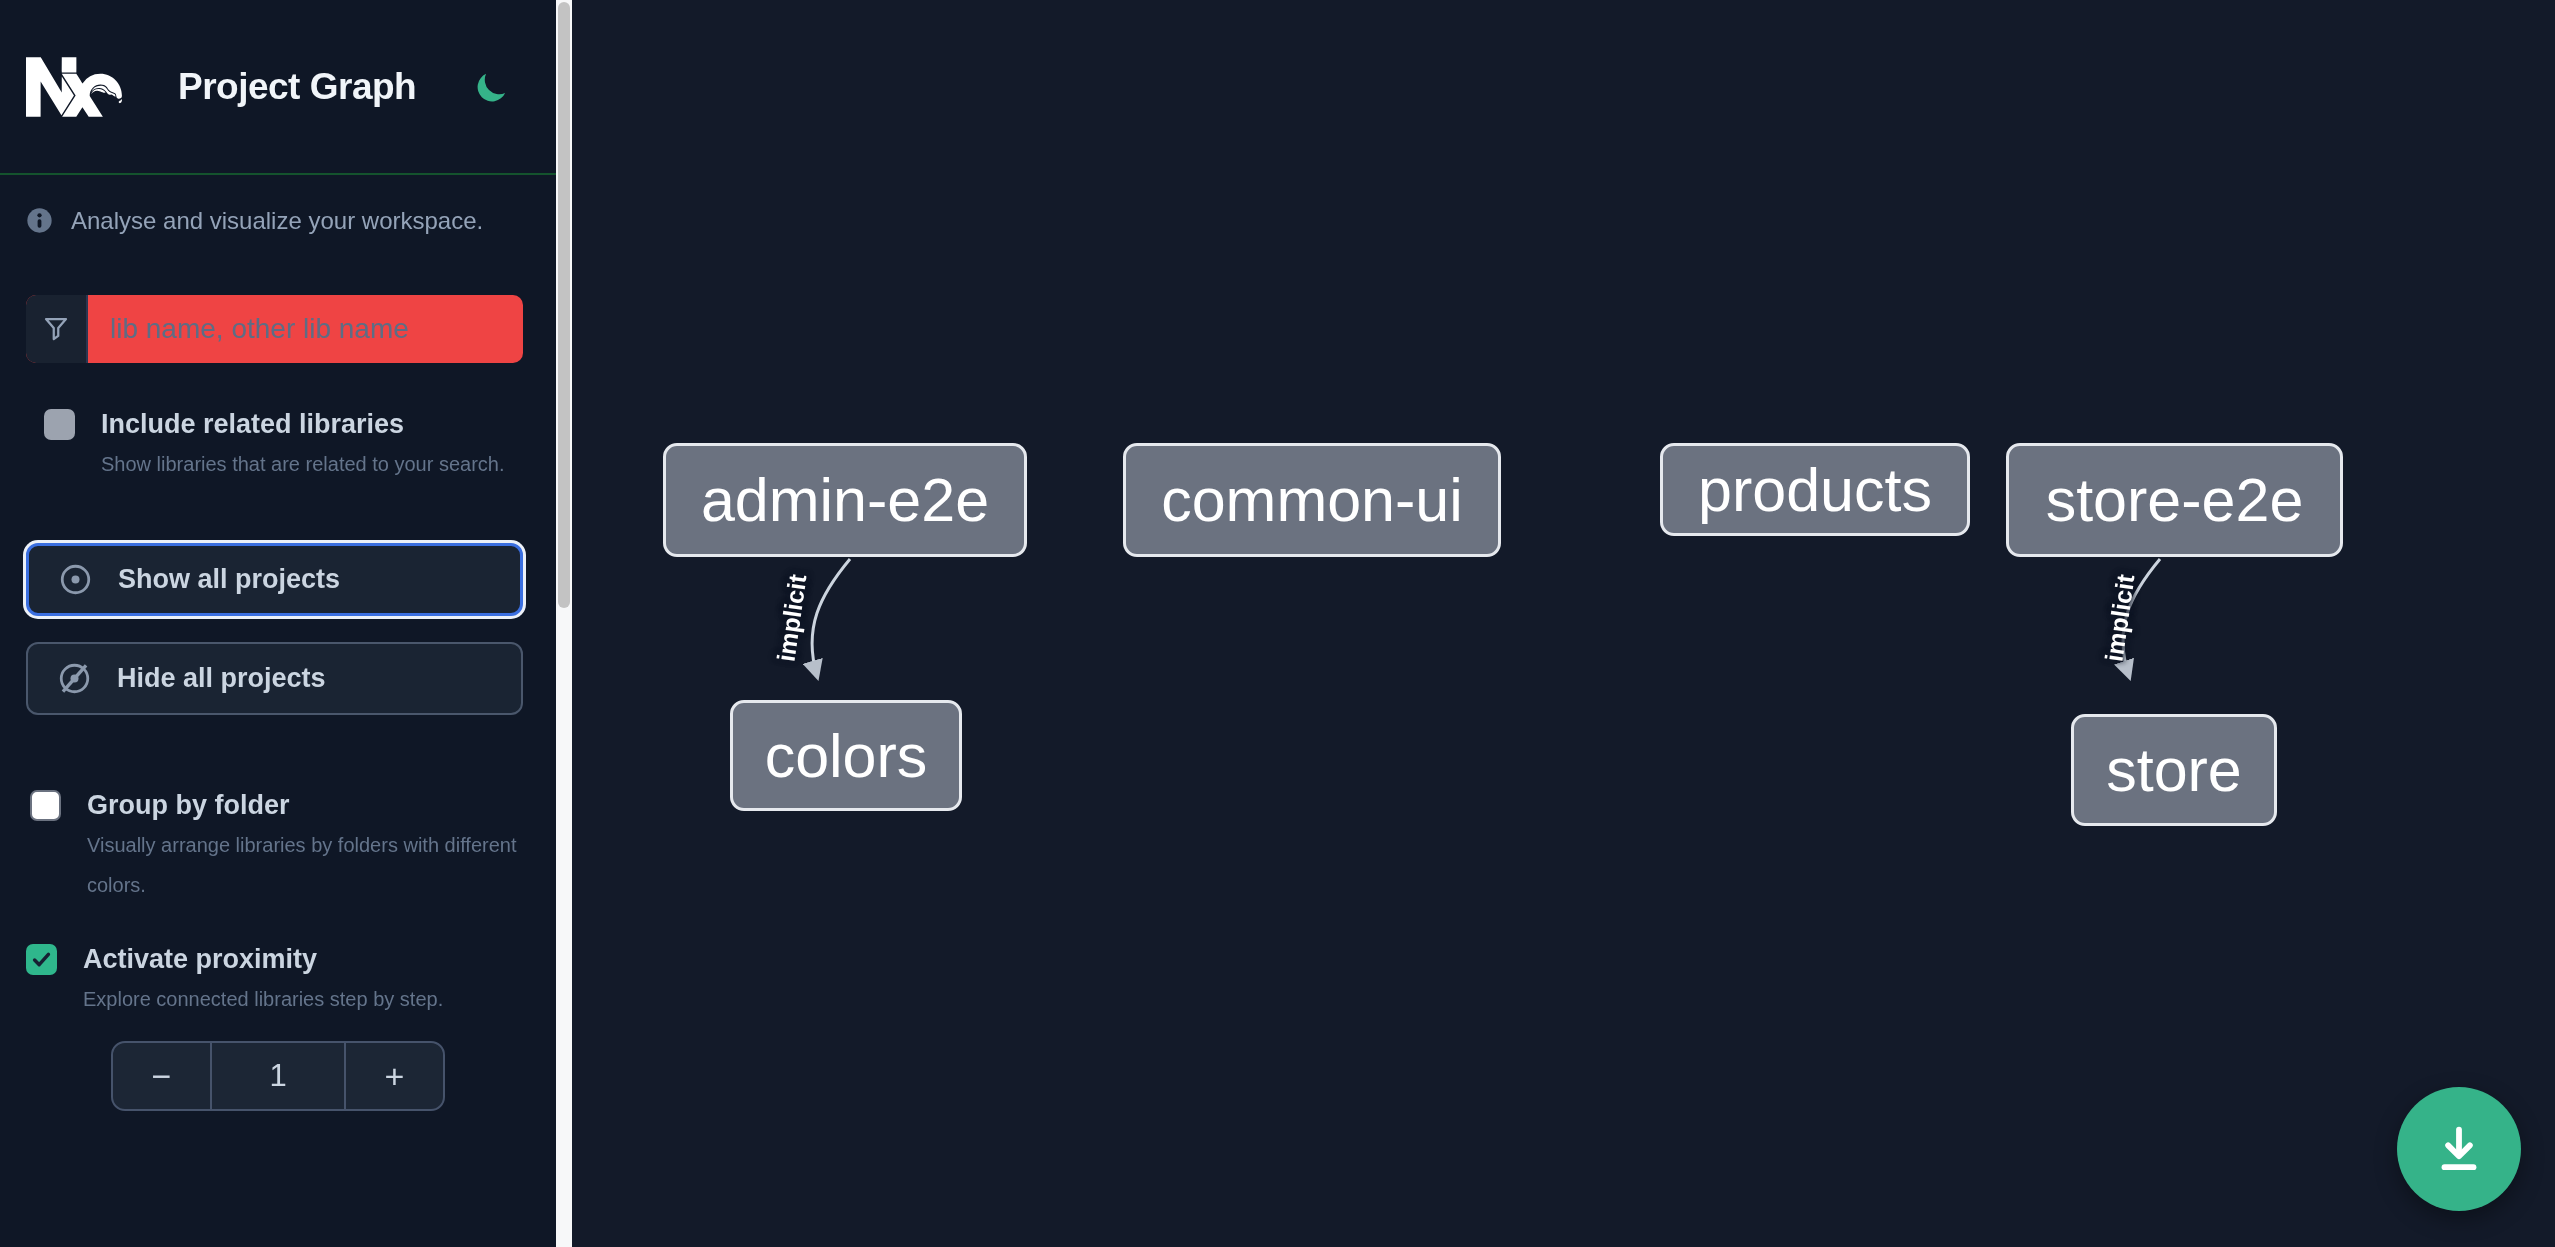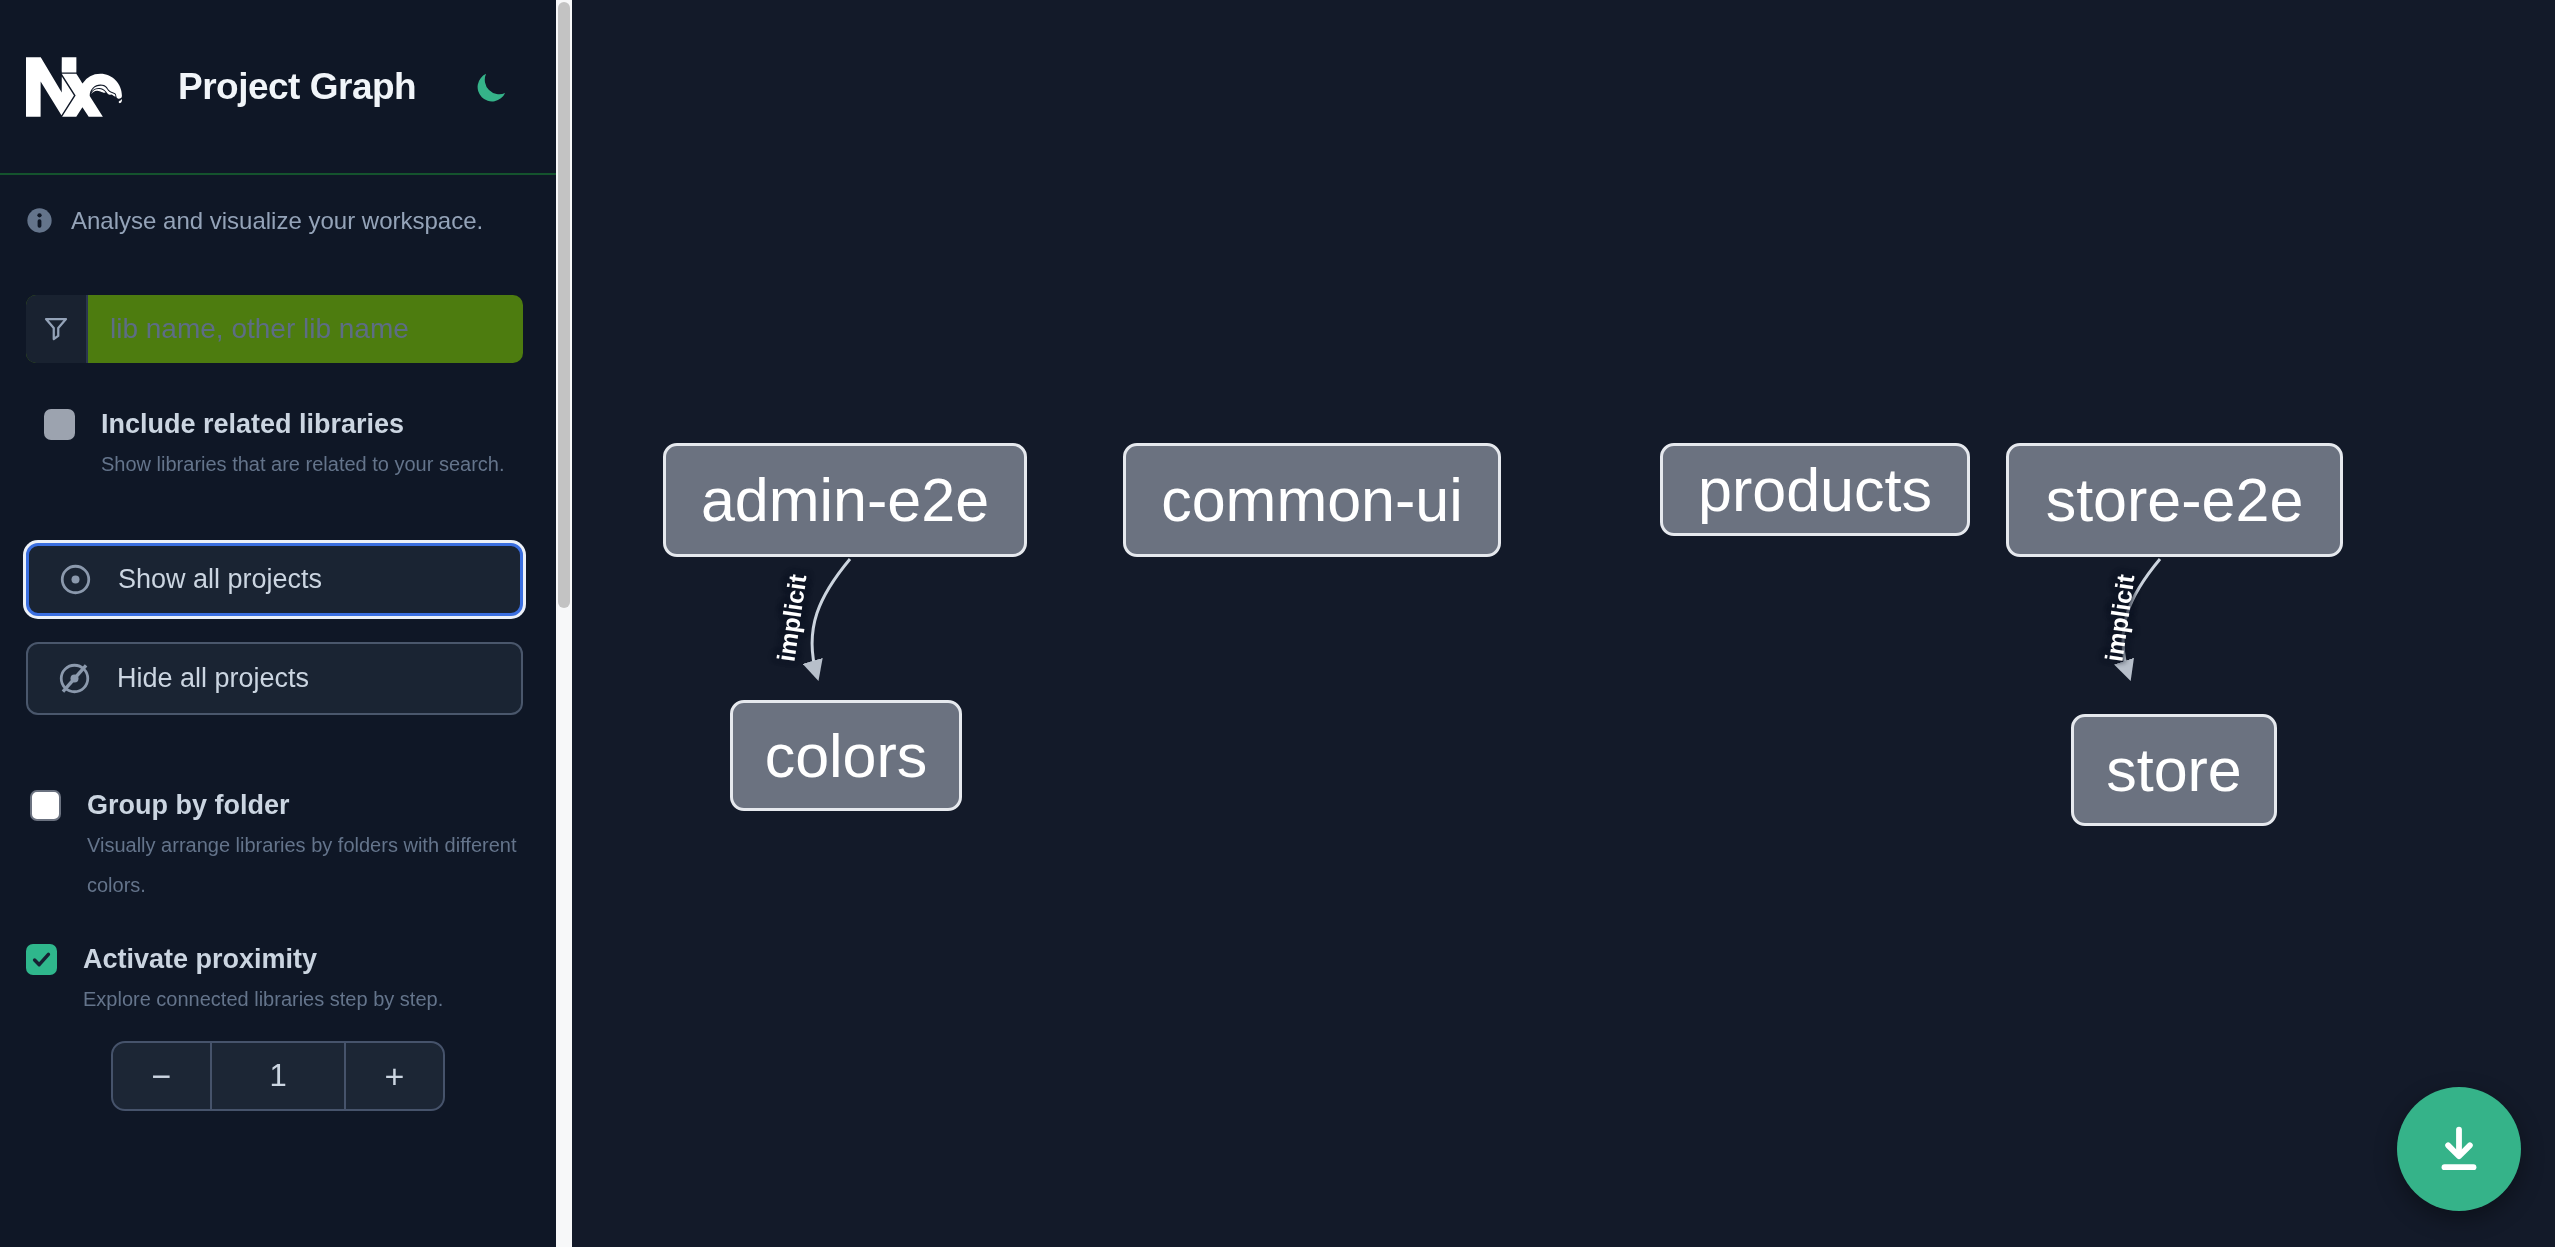--- a/index.html
+++ b/index.html
@@ -15,42 +15,42 @@
     border-bottom:2px solid #14532d; }
   .nx-logo { width:96px; height:96px; flex:none; }
   .sb-title { margin-left:56px; font-size:37px; font-weight:700; color:#f1f5f9; letter-spacing:-0.5px; }
   .theme-btn { margin-left:58px; background:none; border:none; cursor:pointer; line-height:0; }
   .theme-btn svg { width:36px; height:36px; }
 
   .sb-info { display:flex; align-items:flex-start; gap:18px; padding:0 26px; margin-top:32px;
     color:#94a3b8; font-size:24px; font-weight:500; line-height:28px; }
   .info-icon { flex:none; width:27px; height:27px; }
 
-  .search { margin:60px 26px 0; width:497px; height:68px; background:#4d7c0f; border-radius:10px;
+  .search { margin:60px 26px 0; width:497px; height:68px; background:#ef4444; border-radius:10px;
     display:flex; align-items:stretch; overflow:hidden; }
   .search-funnel { width:62px; display:flex; align-items:center; justify-content:center;
     border-right:2px solid #2b3650; background:#192230; }
   .search-funnel svg { width:30px; height:30px; }
   .search input { flex:1; min-width:0; background:transparent; border:none; outline:none;
     color:#e2e8f0; font-size:28px; padding:0 22px; font-family:"Liberation Sans",sans-serif; }
   .search input::placeholder { color:#5d6d85; }
 
   .opt { display:flex; gap:26px; padding:0 26px; }
   .opt-text { width:462px; }
   .opt-label { font-size:27px; font-weight:700; color:#cbd5e1; line-height:40px; cursor:pointer; }
   .opt-desc { font-size:20px; font-weight:400; color:#64748b; line-height:40px; }
   .checkbox { flex:none; width:31px; height:31px; border-radius:7px; margin-top:5px; cursor:pointer;
     display:flex; align-items:center; justify-content:center; }
   .checkbox.gray  { background:#9ca3af; }
   .checkbox.white { background:#ffffff; border:2px solid #6b7280; }
   .checkbox.checked { background:#2fb78c; }
   .checkbox svg { width:23px; height:23px; }
 
   .btn { margin:0 26px; width:497px; height:73px; border-radius:12px; display:flex; align-items:center;
-    gap:24px; padding:0 28px; background:#1a2433; font-size:27px; font-weight:400; color:#cbd5e1;
+    gap:24px; padding:0 28px; background:#1a2433; font-size:27px; font-weight:700; color:#cbd5e1;
     cursor:pointer; font-family:"Liberation Sans",sans-serif; }
   .btn svg { width:37px; height:37px; flex:none; }
   .btn-focus { border:3px solid #3b6fe0; box-shadow:0 0 0 3px #edf1f8; }
   .btn-plain { border:2px solid #4a576c; }
 
   .stepper { margin:22px auto 0; width:334px; height:70px; border:2px solid #46536b; border-radius:14px;
     background:#1c2635; display:flex; overflow:hidden; color:#cbd5e1; }
   .stepper .cell { display:flex; align-items:center; justify-content:center; font-size:33px; }
   .stepper button.cell { background:transparent; border:none; color:#cbd5e1; cursor:pointer; width:97px;
     font-family:"Liberation Sans",sans-serif; font-size:34px; }

